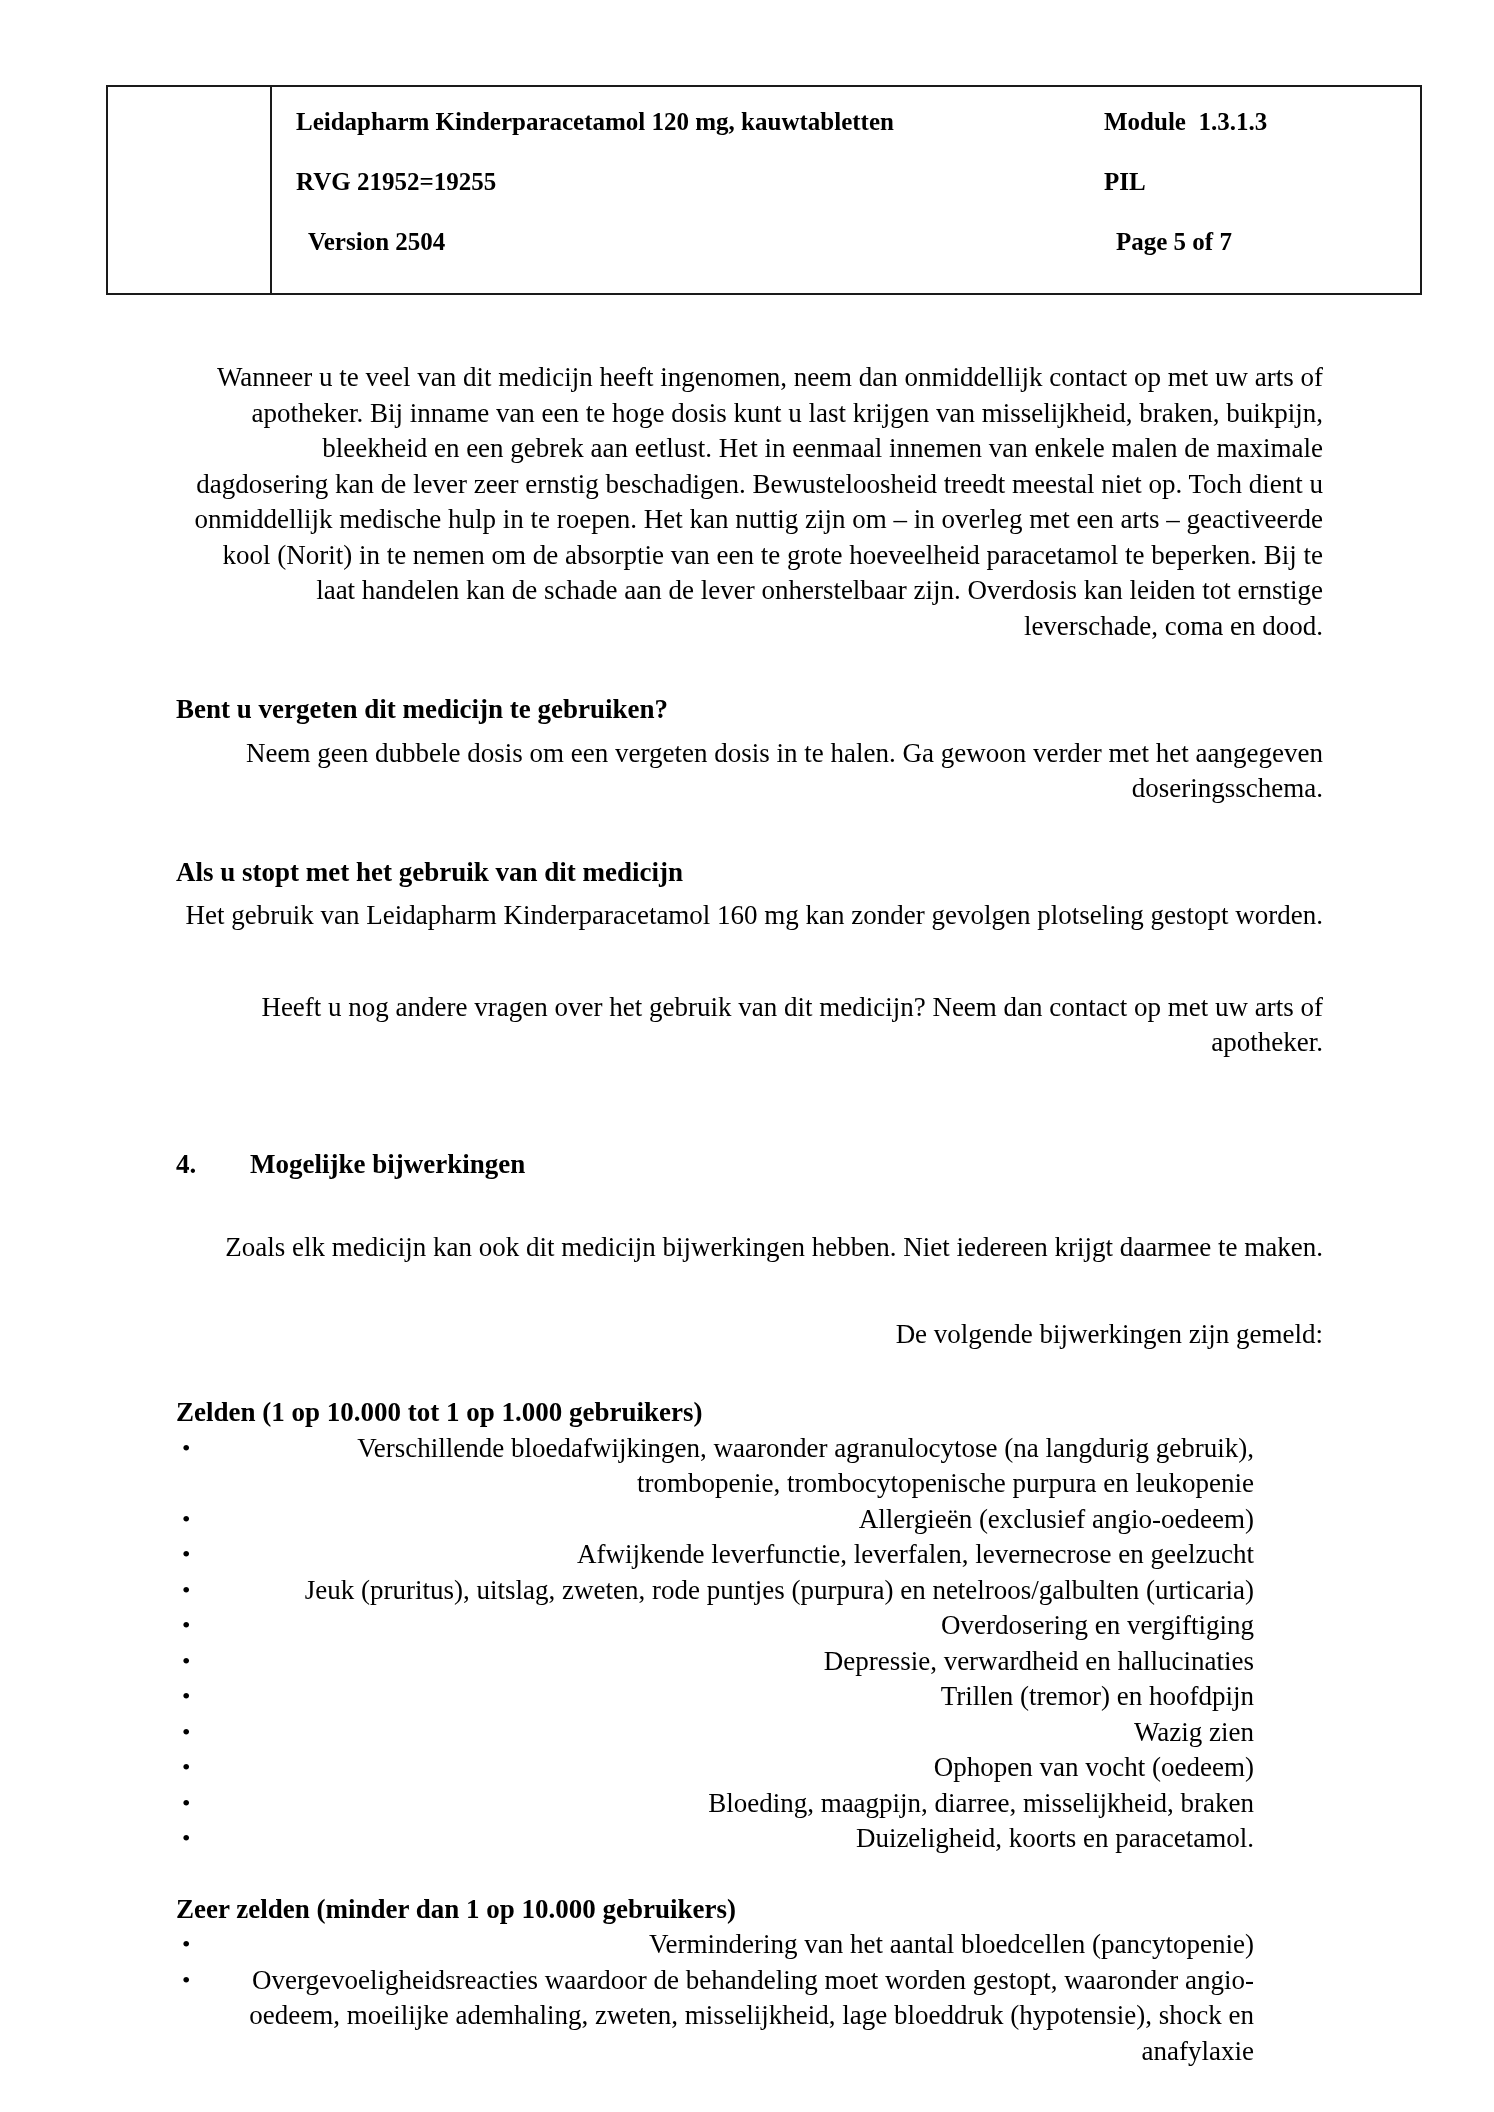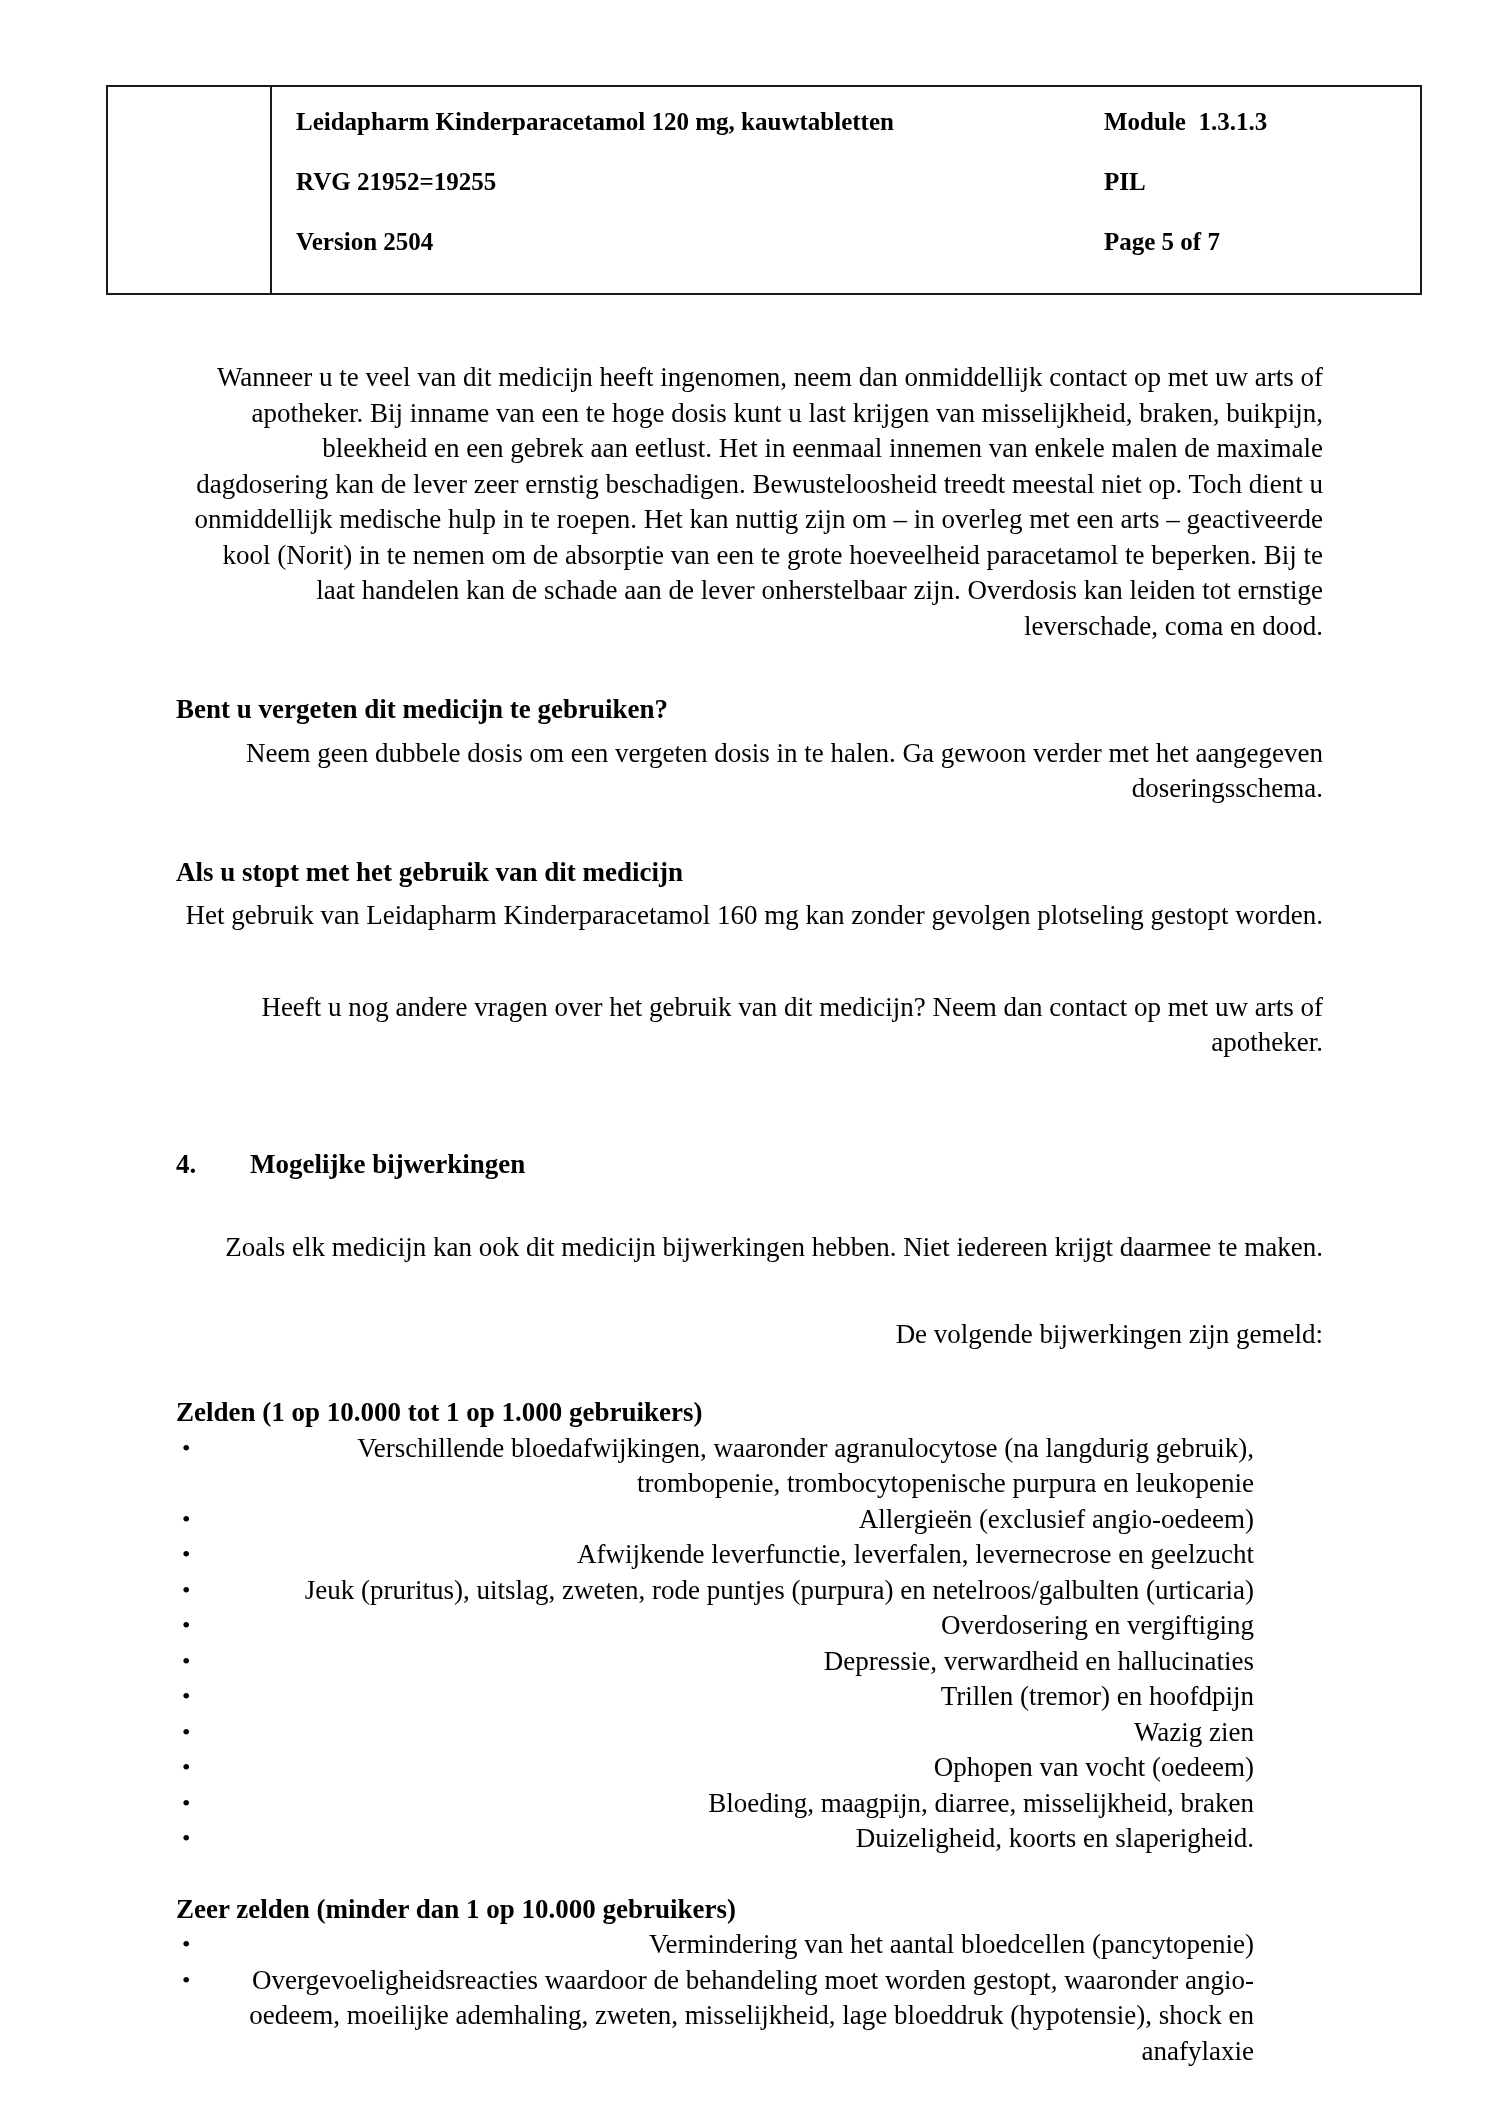--- a/index.html
+++ b/index.html
@@ -49,21 +49,21 @@
     font-weight: bold;
   }
   .header-row {
     display: flex;
     align-items: baseline;
     font-size: 25px;
     line-height: 1.0;
     margin-bottom: 35px;
     white-space: pre;
   }
-  .header-row:last-child { margin-bottom: 0; }
+  .header-row:last-child { margin-bottom: 0; margin-left: 12px; }
   .header-left  { width: 808px; }
   .header-right { flex: 1; }
 
   
   .body {
     position: absolute;
     left: 176px;
     top: 352px;
     width: 1155px;
   }
@@ -220,21 +220,21 @@
       <li>
         <span class="bullet">•</span>
         <span class="btext">Ophopen van vocht (oedeem)</span>
       </li>
       <li>
         <span class="bullet">•</span>
         <span class="btext">Bloeding, maagpijn, diarree, misselijkheid, braken</span>
       </li>
       <li>
         <span class="bullet">•</span>
-        <span class="btext">Duizeligheid, koorts en slaperigheid.</span>
+        <span class="btext">Duizeligheid, koorts en paracetamol.</span>
       </li>
     </ul>
 
     <div class="gap-sm"></div>
 
     <h3 class="sub">Zeer zelden (minder dan 1 op 10.000 gebruikers)</h3>
 
     <ul class="bullets">
       <li>
         <span class="bullet">•</span>

